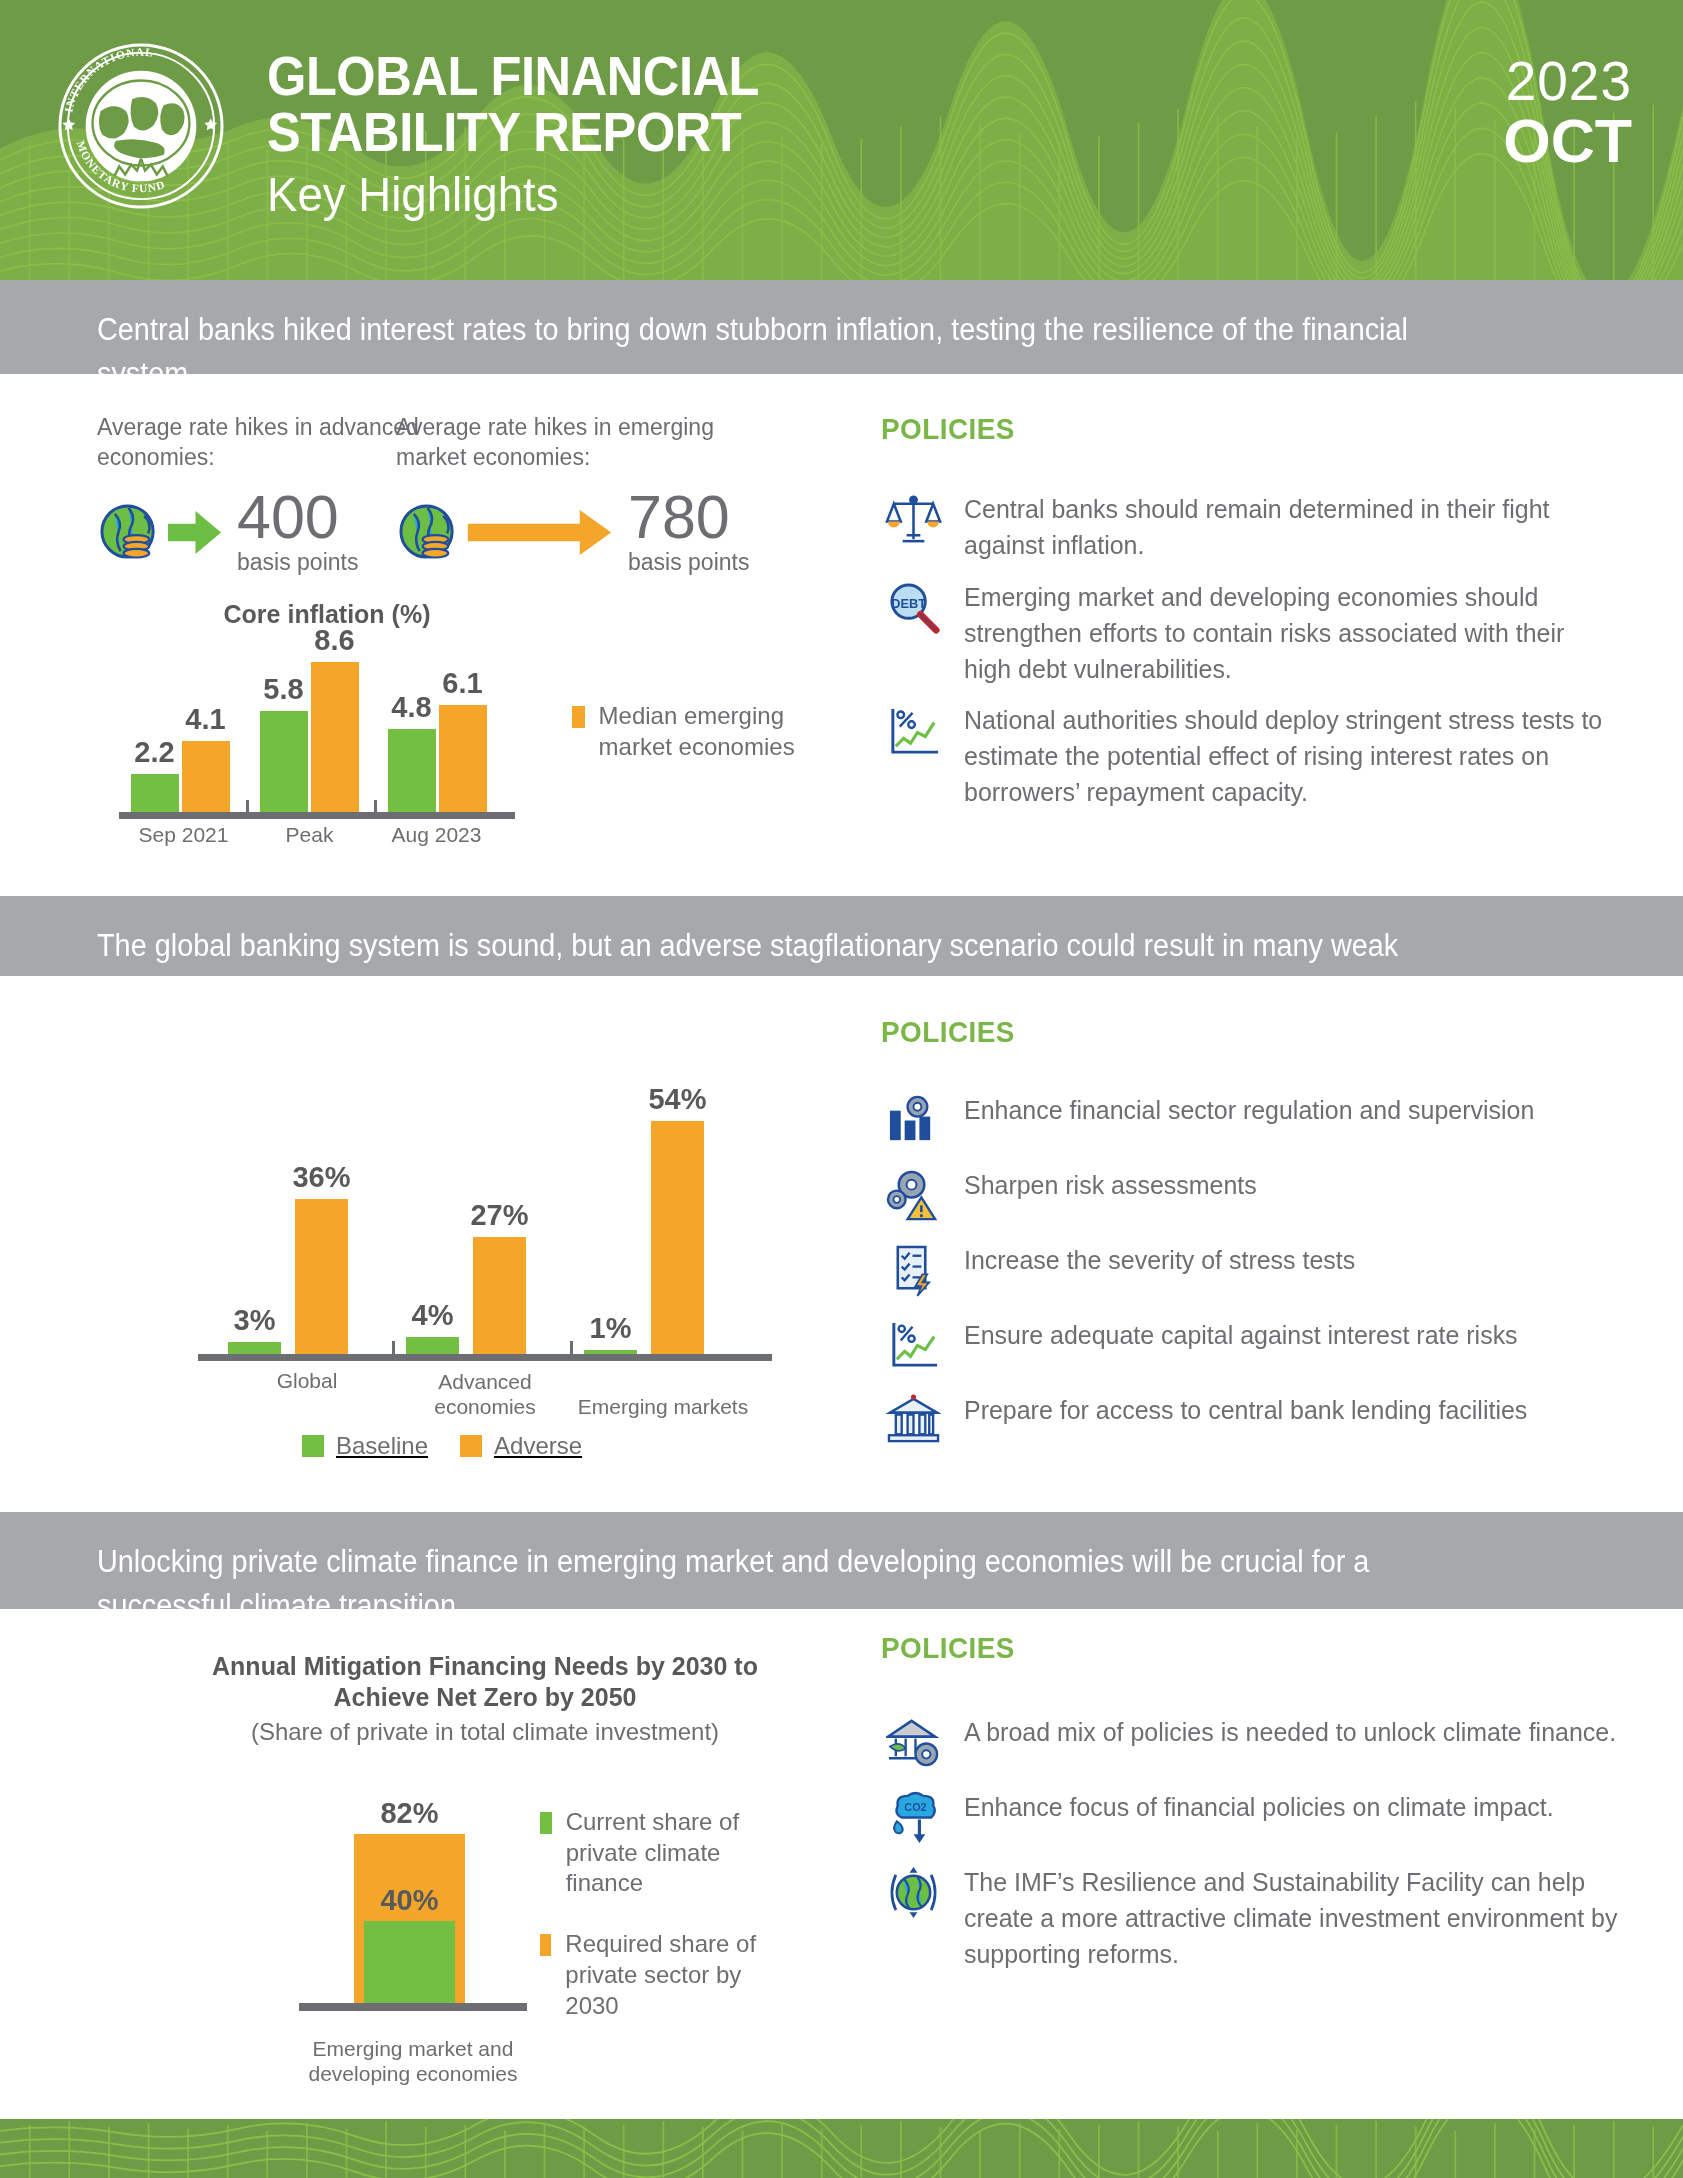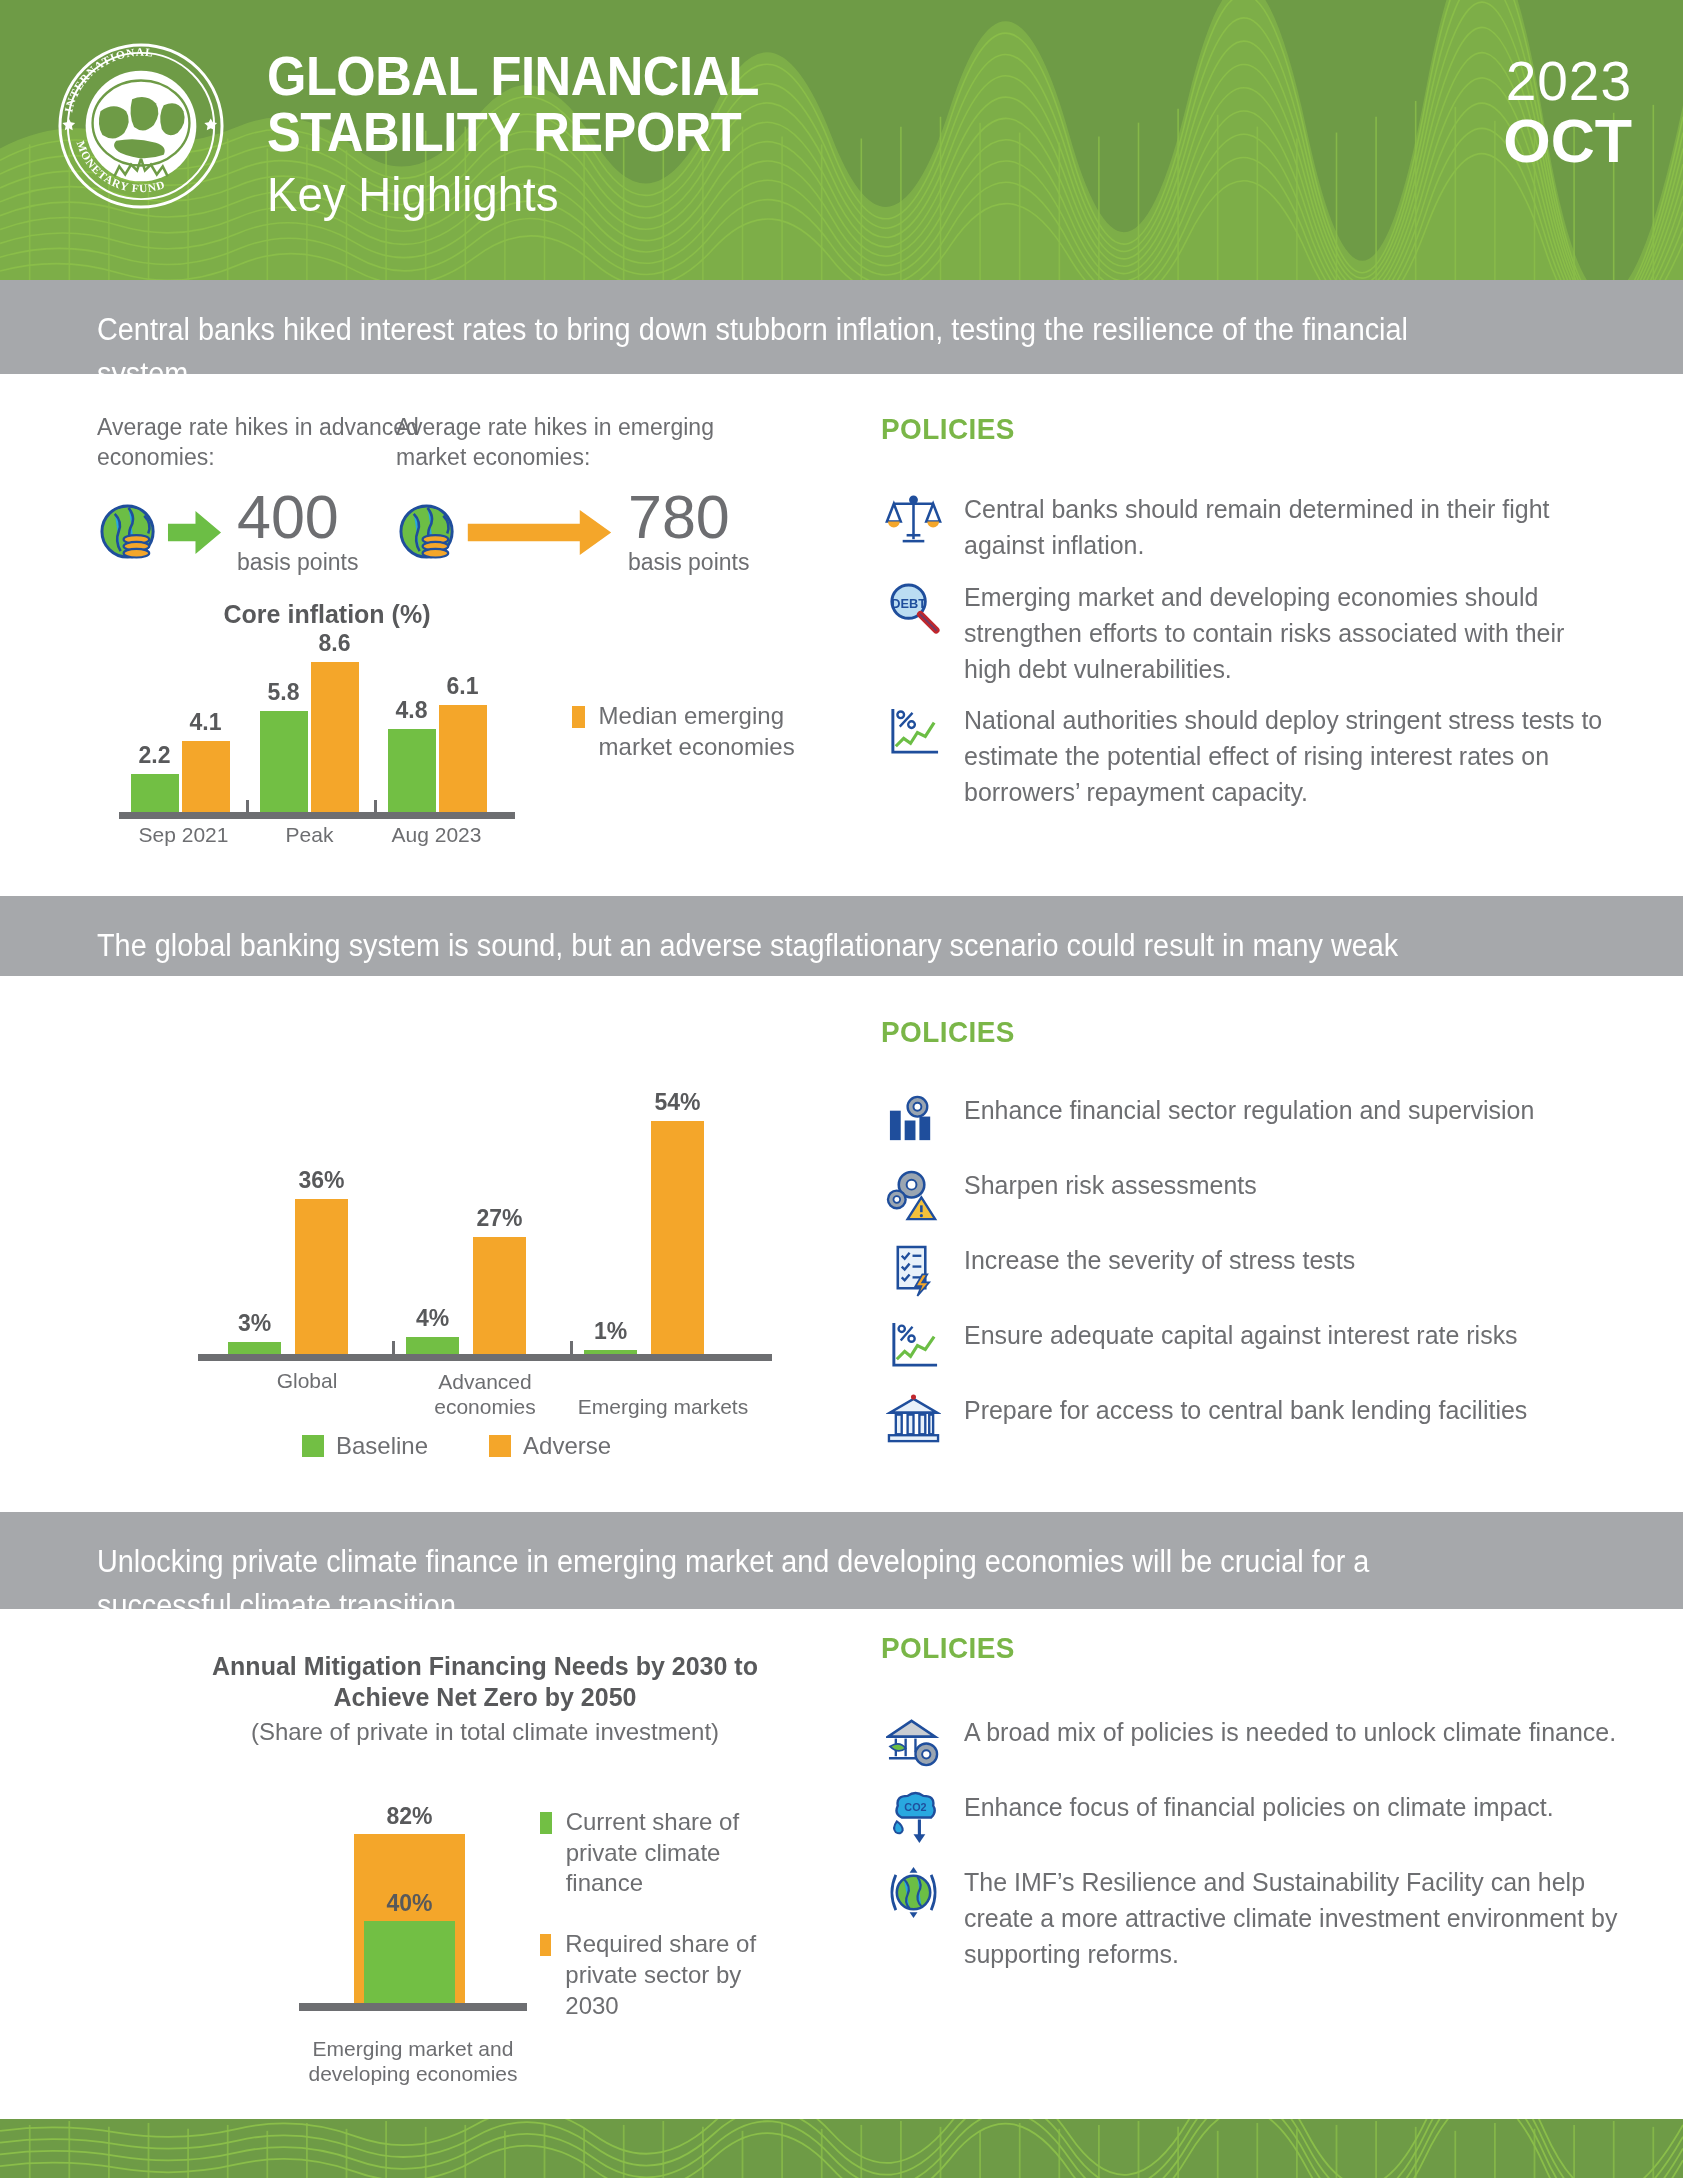--- a/index.html
+++ b/index.html
@@ -84,21 +84,21 @@
   .s1 { position: absolute; left: 0; top: 374px; width: 1683px; height: 522px; background: #fff; }
   .hike-group { position: absolute; }
   .hike-caption { font-size: 23px; line-height: 1.32; color: #6D6E71; width: 327px; }
   .hike-row { display: flex; align-items: center; margin-top: 16px; }
   .hike-num { font-size: 61px; color: #6D6E71; font-weight: 400; line-height: 0.95; }
   .hike-unit { font-size: 23px; color: #6D6E71; margin-top: 2px; }
 
   .chart-title { font-size: 25px; font-weight: bold; color: #58595B; text-align: center; }
   .chart-sub { font-size: 24px; color: #6D6E71; text-align: center; }
 
-  .bar-val { font-size: 23px; font-weight: bold; color: #58595B; text-align:center; }
+  .bar-val { font-size: 29px; font-weight: bold; color: #58595B; text-align:center; }
   .bar-cat { font-size: 21px; color: #6D6E71; text-align: center; line-height: 1.2; }
 
   .legend-row { display: flex; align-items: flex-start; margin-bottom: 18px; }
   .legend-sw { width: 22px; height: 22px; margin-right: 14px; margin-top: 5px; }
   .legend-tx { font-size: 24px; color: #6D6E71; line-height: 1.28; }
 
   
   .footer {
     position: absolute; left: 0; top: 2119px; width: 1683px; height: 59px;
     background: #6E9B46; overflow: hidden;
@@ -399,21 +399,21 @@
 
     <div style="position:absolute; left:0; bottom:36px; width:574px; height:7px; background:#6D6E71;"></div>
     <div style="position:absolute; left:194px; bottom:43px; width:3px; height:13px; background:#6D6E71;"></div>
     <div style="position:absolute; left:372px; bottom:43px; width:3px; height:13px; background:#6D6E71;"></div>
 
     <div class="bar-cat" style="position:absolute; left:20px; bottom:4px; width:178px;">Global</div>
     <div class="bar-cat" style="position:absolute; left:198px; bottom:-22px; width:178px;">Advanced economies</div>
     <div class="bar-cat" style="position:absolute; left:376px; bottom:-22px; width:178px;">Emerging markets</div>
   </div>
 
-  <div style="position:absolute; left:302px; top:438px; display:flex; align-items:center; gap:61px;">
+  <div style="position:absolute; left:302px; top:438px; display:flex; align-items:center; gap:32px;text-decoration:underline;">
     <div style="display:flex; align-items:center;">
       <div style="width:22px;height:22px;background:#72BF44;margin-right:12px;"></div>
       <div class="legend-tx">Baseline</div>
     </div>
     <div style="display:flex; align-items:center;">
       <div style="width:22px;height:22px;background:#F4A62A;margin-right:12px;"></div>
       <div class="legend-tx">Adverse</div>
     </div>
   </div>
 

